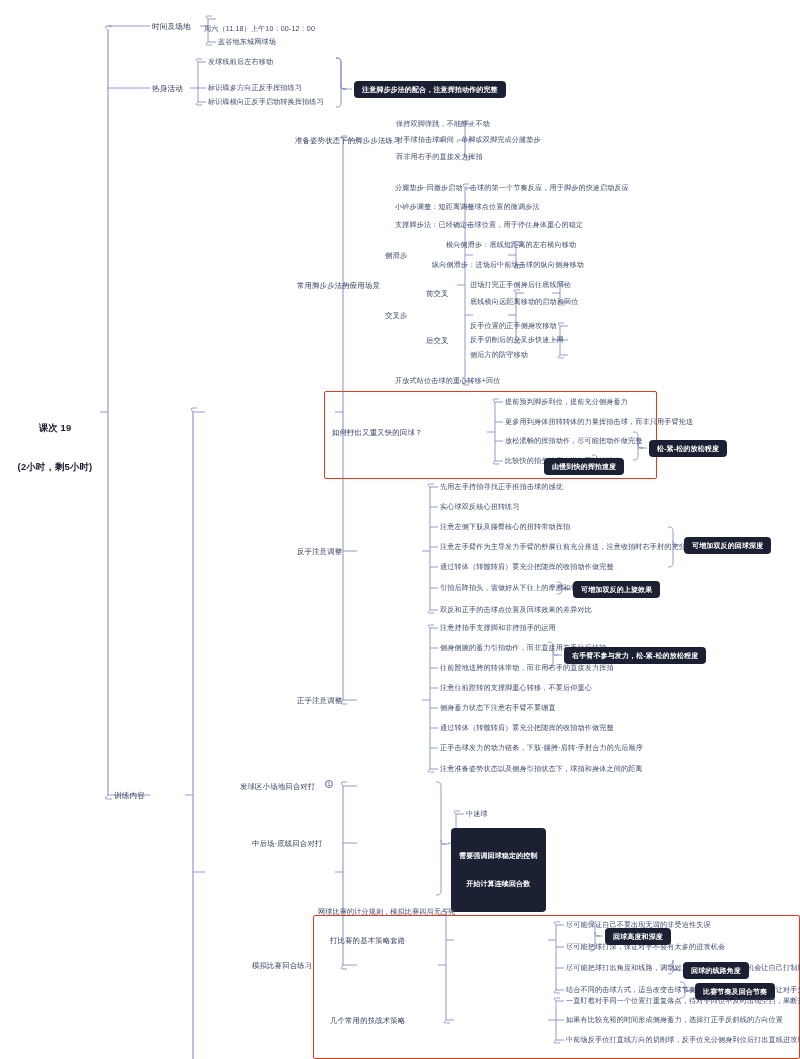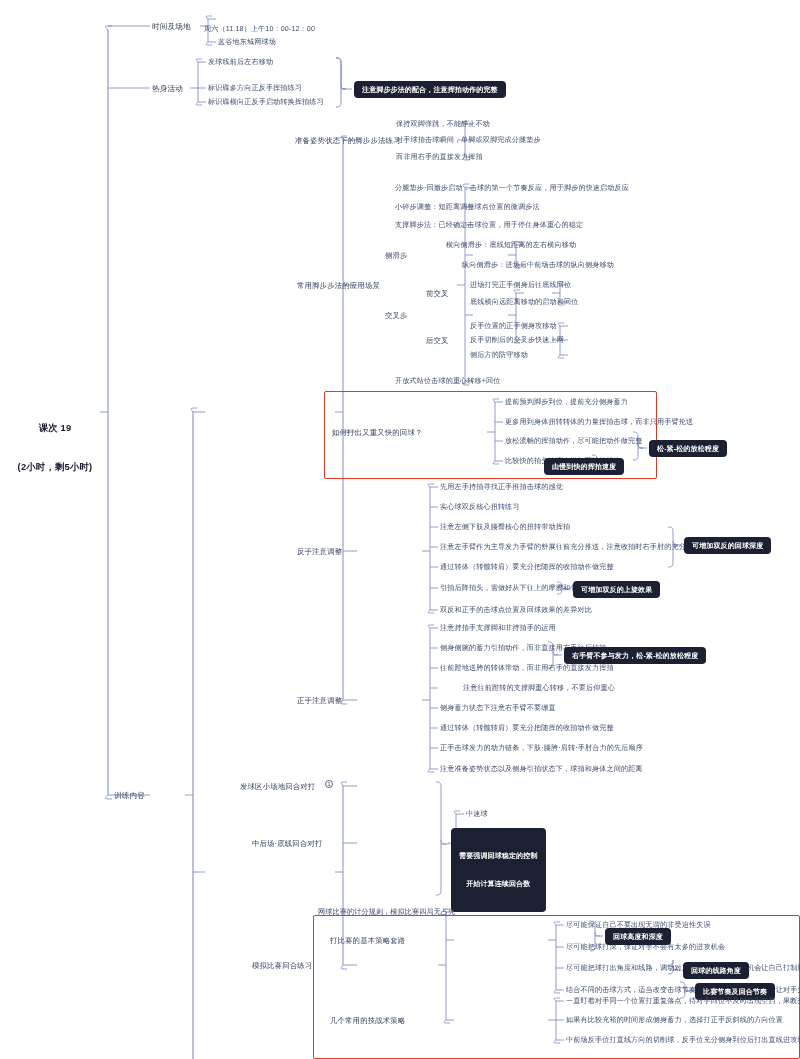--- a/index.html
+++ b/index.html
@@ -314,21 +314,21 @@
   <div class="node" style="left:396px; top:136px;">对手球拍击球瞬间，单脚或双脚完成分腿垫步</div>
   <div class="node" style="left:396px; top:153px;">而非用右手的直接发力挥拍</div>
 
   <div class="node lvl2" style="left:297px; top:281px;">常用脚步步法的应用场景</div>
   <div class="node" style="left:395px; top:184px;">分腿垫步·回撤步启动：击球的第一个节奏反应，用于脚步的快速启动反应</div>
   <div class="node" style="left:395px; top:203px;">小碎步调整：短距离调整球点位置的微调步法</div>
   <div class="node" style="left:395px; top:221px;">支撑脚步法：已经确定击球位置，用于停住身体重心的稳定</div>
 
   <div class="node lvl2" style="left:385px; top:251px;">侧滑步</div>
   <div class="node" style="left:446px; top:241px;">横向侧滑步：底线短距离的左右横向移动</div>
-  <div class="node" style="left:462px; top:261px;">纵向侧滑步：进场后中前场击球的纵向侧身移动</div>
+  <div class="node" style="left:432px; top:261px;">纵向侧滑步：进场后中前场击球的纵向侧身移动</div>
 
   <div class="node lvl2" style="left:385px; top:311px;">交叉步</div>
   <div class="node lvl2" style="left:426px; top:289px;">前交叉</div>
   <div class="node" style="left:470px; top:281px;">进场打完正手侧身后往底线回位</div>
   <div class="node" style="left:470px; top:298px;">底线横向远距离移动的启动和回位</div>
 
   <div class="node lvl2" style="left:426px; top:336px;">后交叉</div>
   <div class="node" style="left:470px; top:322px;">反手位置的正手侧身攻移动</div>
   <div class="node" style="left:470px; top:336px;">反手切削后的交叉步快速上网</div>
   <div class="node" style="left:470px; top:351px;">侧后方的防守移动</div>
@@ -352,21 +352,21 @@
   <div class="node" style="left:440px; top:563px;">通过转体（转髋转肩）要充分把随挥的收拍动作做完整</div>
   <div class="node" style="left:440px; top:584px;">引拍后降拍头，需做好从下往上的摩擦和包裹</div>
   <div class="node" style="left:440px; top:606px;">双反和正手的击球点位置及回球效果的差异对比</div>
   <div class="badge" style="left:684px; top:537px;">可增加双反的回球深度</div>
   <div class="badge" style="left:573px; top:581px;">可增加双反的上旋效果</div>
 
   <div class="node lvl2" style="left:297px; top:696px;">正手注意调整</div>
   <div class="node" style="left:440px; top:624px;">注意持拍手支撑脚和非持拍手的运用</div>
   <div class="node" style="left:440px; top:644px;">侧身侧腕的蓄力引拍动作，而非直接用右手往后拉拍</div>
   <div class="node" style="left:440px; top:664px;">往前蹬地送胯的转体带动，而非用右手的直接发力挥拍</div>
-  <div class="node" style="left:463px; top:684px;">注意往前蹬转的支撑脚重心转移，不要后仰重心</div>
+  <div class="node" style="left:440px; top:684px;">注意往前蹬转的支撑脚重心转移，不要后仰重心</div>
   <div class="node" style="left:440px; top:704px;">侧身蓄力状态下注意右手臂不要绷直</div>
   <div class="node" style="left:440px; top:724px;">通过转体（转髋转肩）要充分把随挥的收拍动作做完整</div>
   <div class="node" style="left:440px; top:744px;">正手击球发力的动力链条，下肢·腰胯·肩转·手肘合力的先后顺序</div>
   <div class="node" style="left:440px; top:765px;">注意准备姿势状态以及侧身引拍状态下，球拍和身体之间的距离</div>
   <div class="badge" style="left:564px; top:647px;">右手臂不参与发力，松-紧-松的放松程度</div>
 
 
   <div class="node lvl2" style="left:240px; top:782px;">发球区小场地回合对打</div>
   <div class="circmark" style="left:325px; top:780px;">1</div>
 

